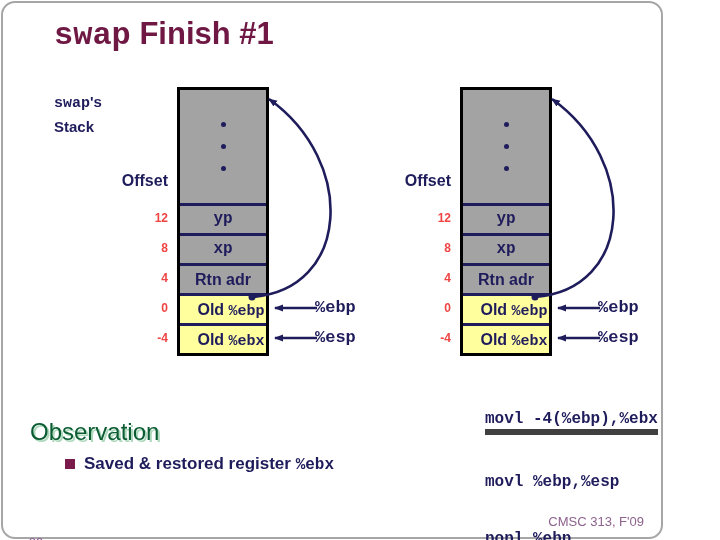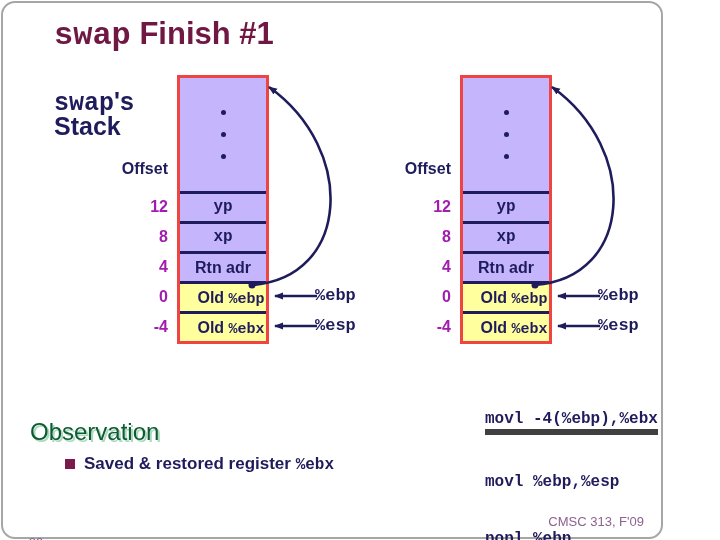--- a/index.html
+++ b/index.html
@@ -4,32 +4,32 @@
 <style>
   html,body{margin:0;padding:0;background:#fff;}
   .slide{position:relative;width:664px;height:540px;background:#ffffff;overflow:hidden;
          font-family:"Liberation Sans",sans-serif;}
   .frame{position:absolute;inset:1px;border:2px solid #a6a6a6;border-radius:14px;pointer-events:none;}
   .mono{font-family:"Liberation Mono",monospace;}
 
   .title{position:absolute;left:54px;top:16px;font-size:31px;font-weight:bold;color:#6e1843;white-space:nowrap;}
   .title .mono{font-size:32px;}
 
-  .caption{position:absolute;left:54px;top:90px;font-size:25px;font-weight:bold;color:#1f1c5c;line-height:23px;}
+  .caption{position:absolute;left:54px;top:90px;font-size:15px;font-weight:bold;color:#1f1c5c;line-height:23px;}
 
-  .stackgroup{position:absolute;top:72px;width:300px;height:300px;}
+  .stackgroup{position:absolute;top:84px;width:300px;height:300px;}
   .sg-left{left:90px;}
   .sg-right{left:373px;}
 
   .offset-label{position:absolute;left:0;top:88px;width:78px;text-align:right;
                 font-size:16px;font-weight:bold;color:#1f1c5c;}
   .offnum{position:absolute;left:28px;width:50px;height:19px;text-align:right;
-          font-size:16px;font-weight:bold;color:#a21caf;line-height:19px;}
+          font-size:12px;font-weight:bold;color:#ef4444;line-height:19px;}
 
-  .sbox{position:absolute;left:87px;top:3px;width:86px;height:263px;border:3px solid #ef4444;background:#c4b5fd;}
+  .sbox{position:absolute;left:87px;top:3px;width:86px;height:263px;border:3px solid #000000;background:#a3a3a3;}
   .dots-area{height:113px;display:flex;flex-direction:column;align-items:center;justify-content:center;gap:17px;}
   .dot{width:5px;height:5px;border-radius:50%;background:#1f1c5c;}
   .srow{height:27px;border-top:3px solid #1f1c5c;text-align:center;line-height:27px;
         font-size:16px;font-weight:bold;color:#1f1c5c;white-space:nowrap;}
   .srow.yellow{background:#ffff9e;padding-left:16px;}
   .srow .reg{font-family:"Liberation Mono",monospace;font-size:15px;}
 
   .ptr{position:absolute;left:225px;height:20px;font-size:17px;font-weight:bold;color:#1f1c5c;
        font-family:"Liberation Mono",monospace;white-space:nowrap;}
   .ptr-ebp{top:214px;}

